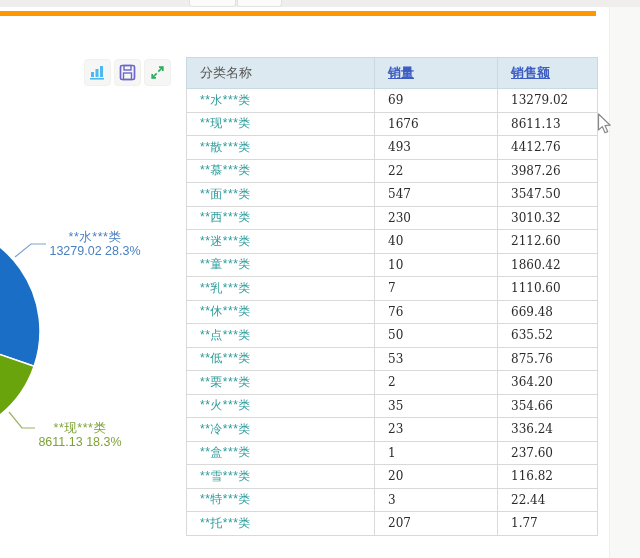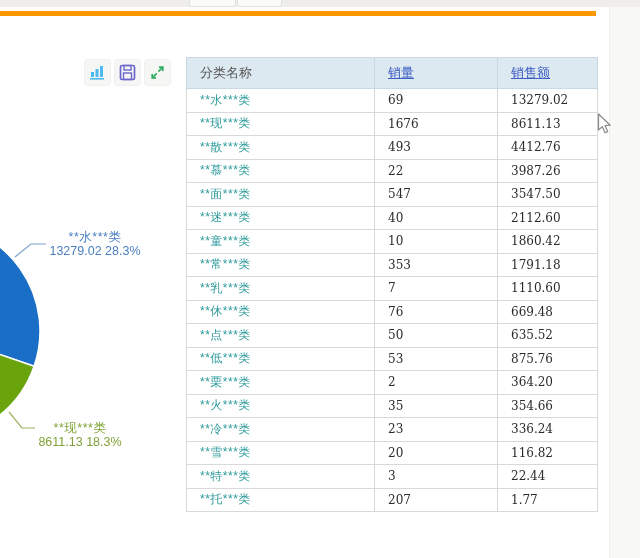--- a/index.html
+++ b/index.html
@@ -27,21 +27,21 @@
 
   
   .report-table{position:absolute;left:186px;top:57px;border-collapse:collapse;table-layout:fixed;width:411px;background:#fff;}
   .report-table col.c1{width:188px;}
   .report-table col.c2{width:123px;}
   .report-table col.c3{width:100px;}
   .report-table th{height:31px;box-sizing:border-box;background:#dde9f0;border:1px solid #c9d8e1;font-weight:normal;font-size:13px;text-align:left;padding:0 0 0 13px;color:#555;}
   .report-table td{height:23.5px;box-sizing:border-box;border:1px solid #d9d9d9;font-size:12px;padding:0 0 0 13px;overflow:hidden;white-space:nowrap;}
   .report-table td.cat{color:#2d9a9a;letter-spacing:0.5px;}
   .report-table td.num{color:#2b2b2b;font-family:"DejaVu Serif", serif;margin-left:48px;}
-  .sort-link{color:#3d5dc3;text-decoration:underline;cursor:pointer;}
+  .sort-link{color:#3d5dc3;text-decoration:underline;cursor:pointer;font-weight:bold;}
 
   
   .cursor{position:absolute;left:597px;top:113px;z-index:9;}
 </style>
 </head>
 <body>
 
 <div class="stage">
 
   <div class="top-strip"></div>
@@ -131,35 +131,35 @@
           <td class="cat">**慕***类</td>
           <td class="num">22</td>
           <td class="num">3987.26</td>
         </tr>
         <tr>
           <td class="cat">**面***类</td>
           <td class="num">547</td>
           <td class="num">3547.50</td>
         </tr>
         <tr>
+          <td class="cat">**西***类</td>
+          <td class="num">230</td>
+          <td class="num">3010.32</td>
+        </tr>
+        <tr>
           <td class="cat">**迷***类</td>
           <td class="num">40</td>
           <td class="num">2112.60</td>
         </tr>
         <tr>
           <td class="cat">**童***类</td>
           <td class="num">10</td>
           <td class="num">1860.42</td>
         </tr>
         <tr>
-          <td class="cat">**常***类</td>
-          <td class="num">353</td>
-          <td class="num">1791.18</td>
-        </tr>
-        <tr>
           <td class="cat">**乳***类</td>
           <td class="num">7</td>
           <td class="num">1110.60</td>
         </tr>
         <tr>
           <td class="cat">**休***类</td>
           <td class="num">76</td>
           <td class="num">669.48</td>
         </tr>
         <tr>
@@ -181,20 +181,25 @@
           <td class="cat">**火***类</td>
           <td class="num">35</td>
           <td class="num">354.66</td>
         </tr>
         <tr>
           <td class="cat">**冷***类</td>
           <td class="num">23</td>
           <td class="num">336.24</td>
         </tr>
         <tr>
+          <td class="cat">**盒***类</td>
+          <td class="num">1</td>
+          <td class="num">237.60</td>
+        </tr>
+        <tr>
           <td class="cat">**雪***类</td>
           <td class="num">20</td>
           <td class="num">116.82</td>
         </tr>
         <tr>
           <td class="cat">**特***类</td>
           <td class="num">3</td>
           <td class="num">22.44</td>
         </tr>
         <tr>

